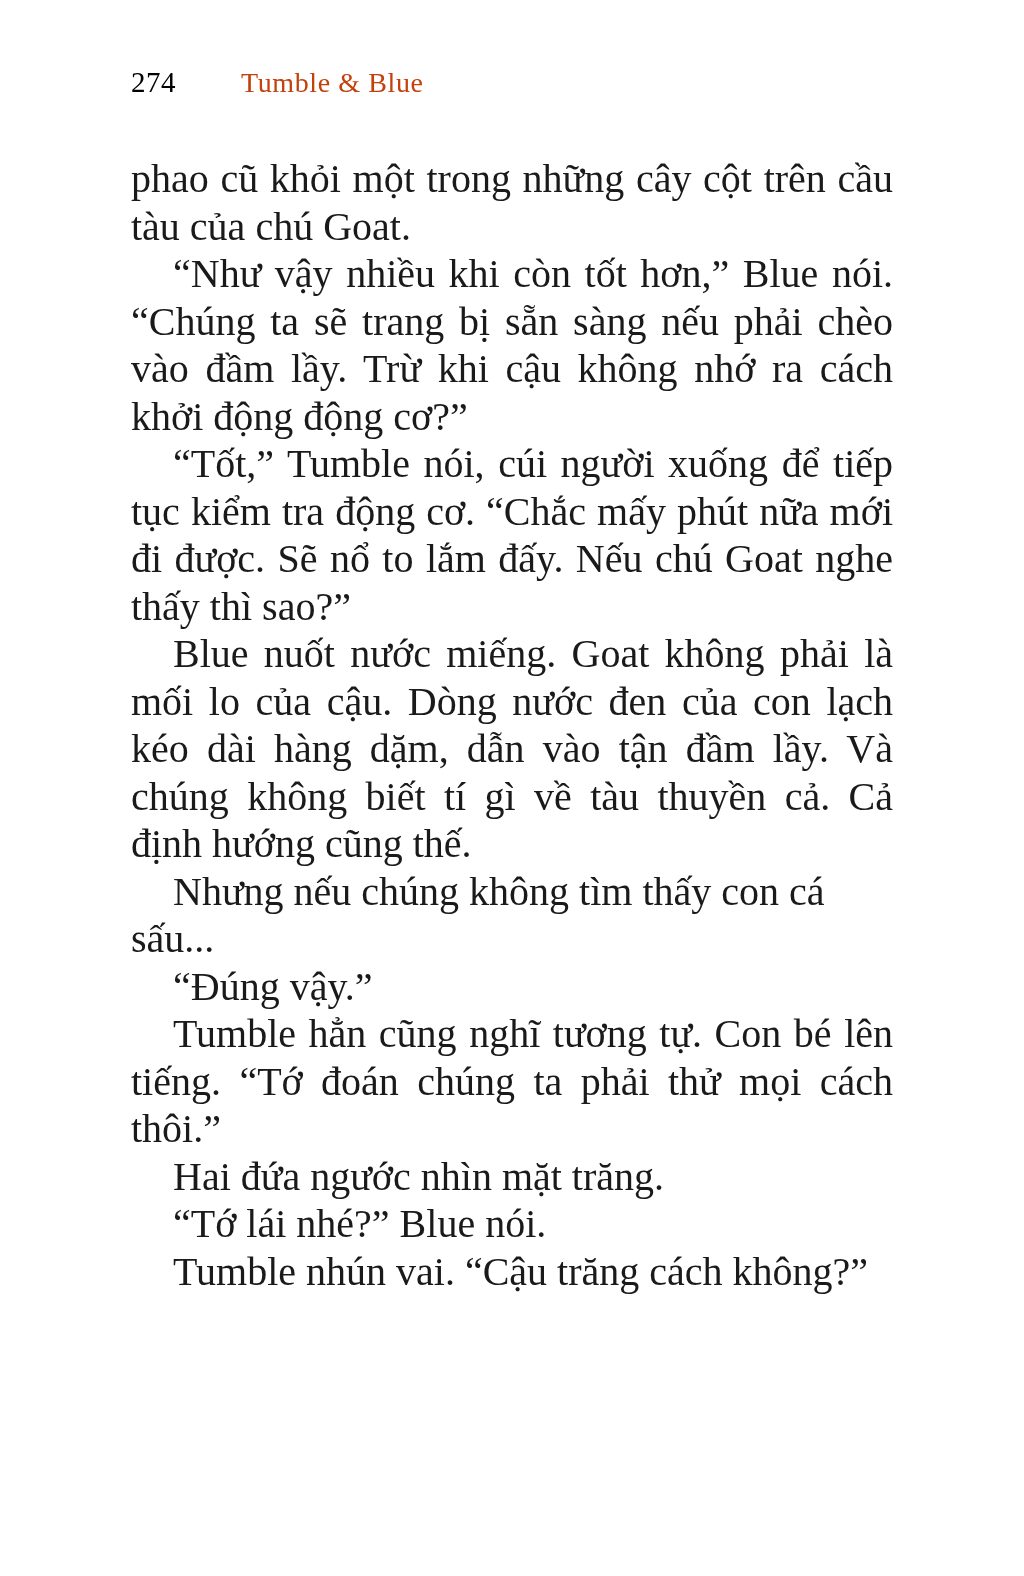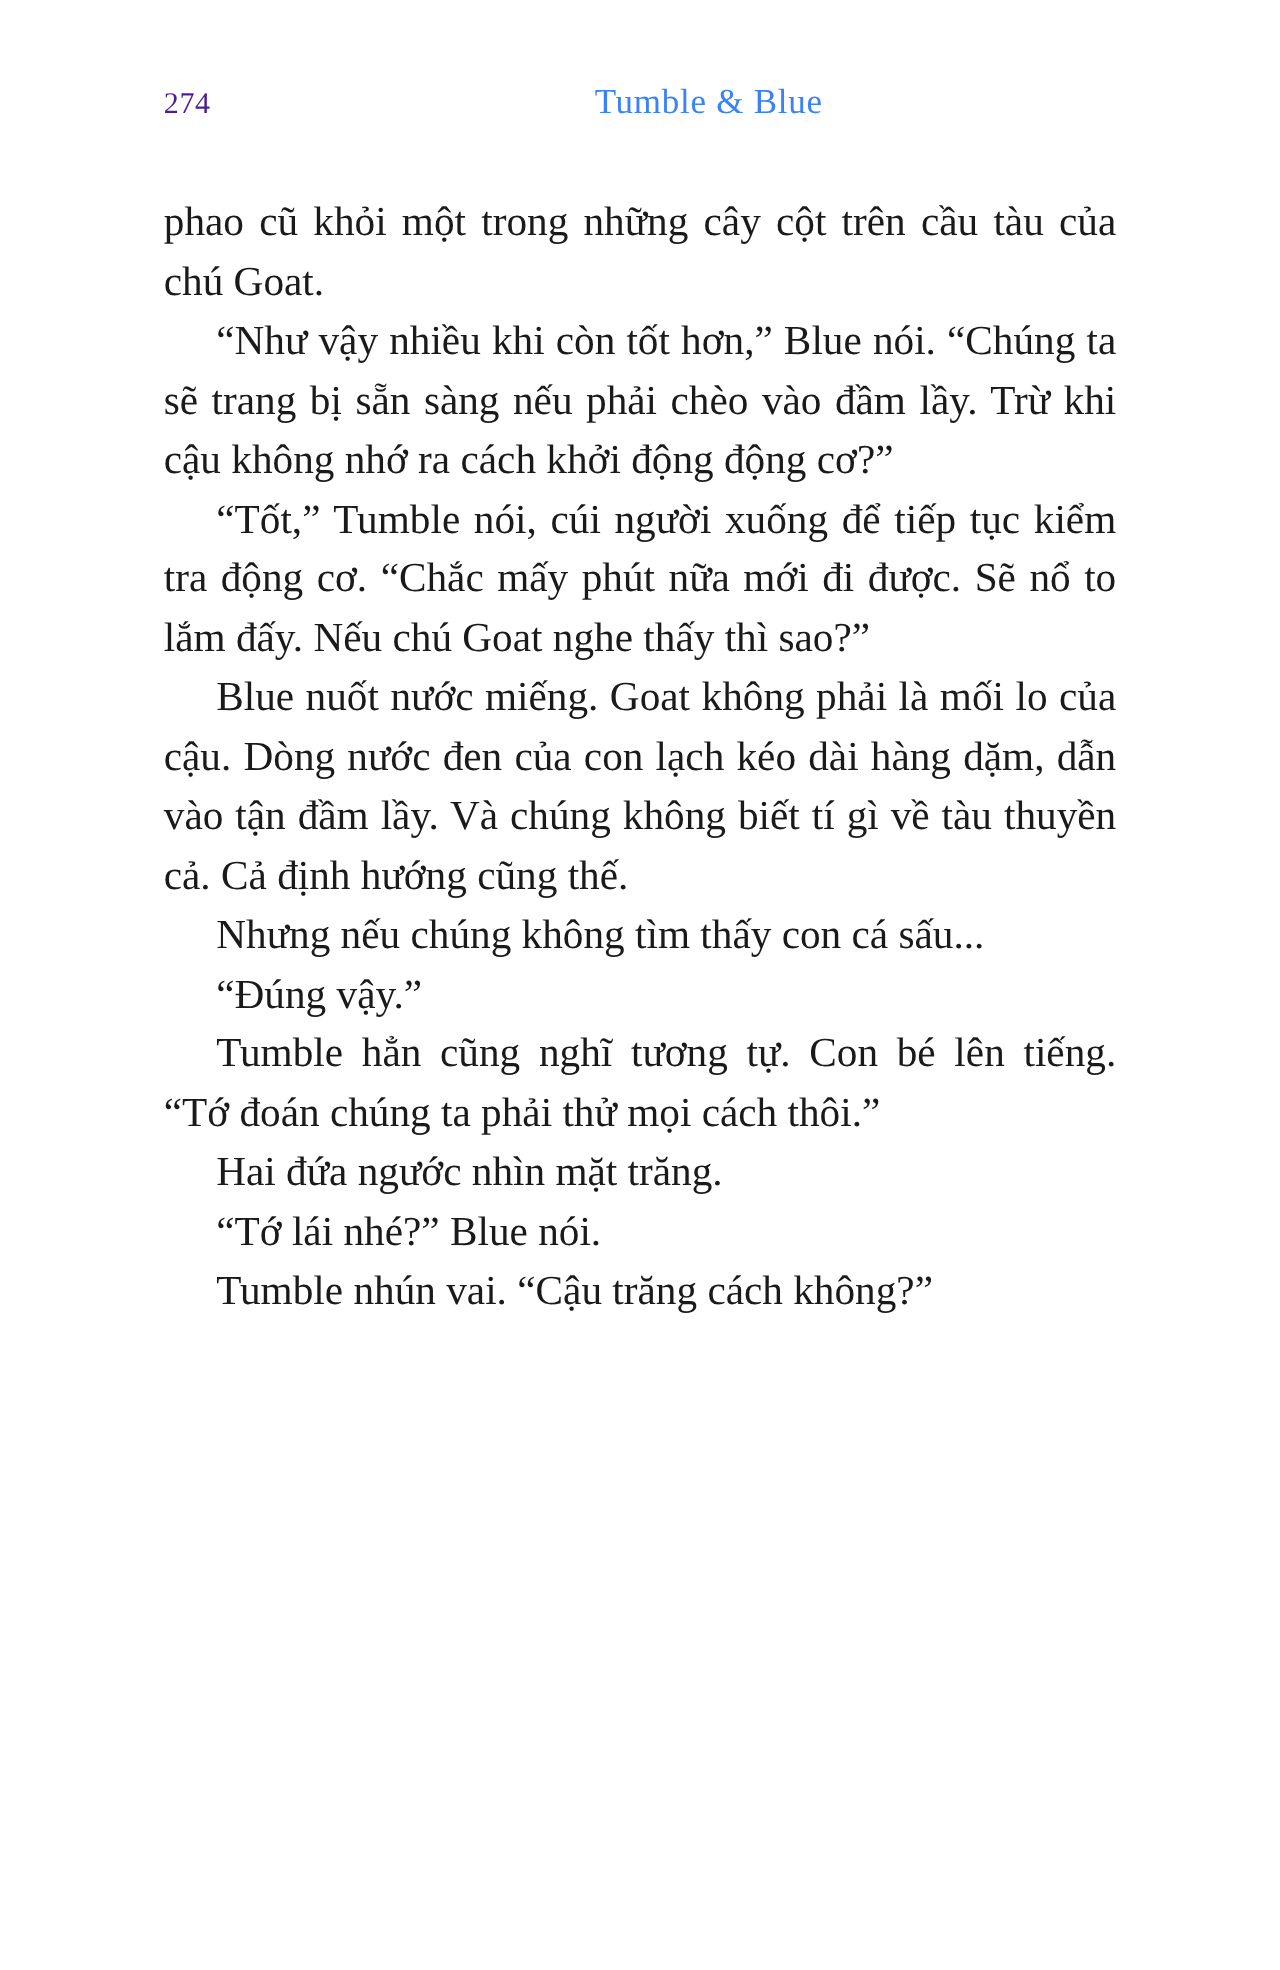--- a/index.html
+++ b/index.html
@@ -25,41 +25,41 @@
   .running-head {
     position: absolute;
     top: 66px;
     left: 131px;
     width: 762px;
     height: 36px;
     display: flex;
     align-items: baseline;
   }
   .folio {
-    font-size: 24px;
+    font-size: 29px;
     letter-spacing: 0.5px;
-    color: #4c1d95;
+    color: #000000;
     width: 200px;
   }
   .book-title {
     font-size: 28px;
     letter-spacing: 0.6px;
-    color: #3b82f6;
-    text-align: center;
+    color: #c2410c;
+    text-align: left;
     flex: 1;
     margin-left: -90px;
   }
   .body-text {
     position: absolute;
     top: 155px;
     left: 131px;
     width: 762px;
   }
   .para {
-    font-size: 33px;
+    font-size: 40px;
     line-height: 47.5px;
     text-align: justify;
     text-justify: inter-word;
     margin: 0;
     hyphens: none;
   }
   .para.indent {
     text-indent: 42px;
   }
   .para.last-left {

